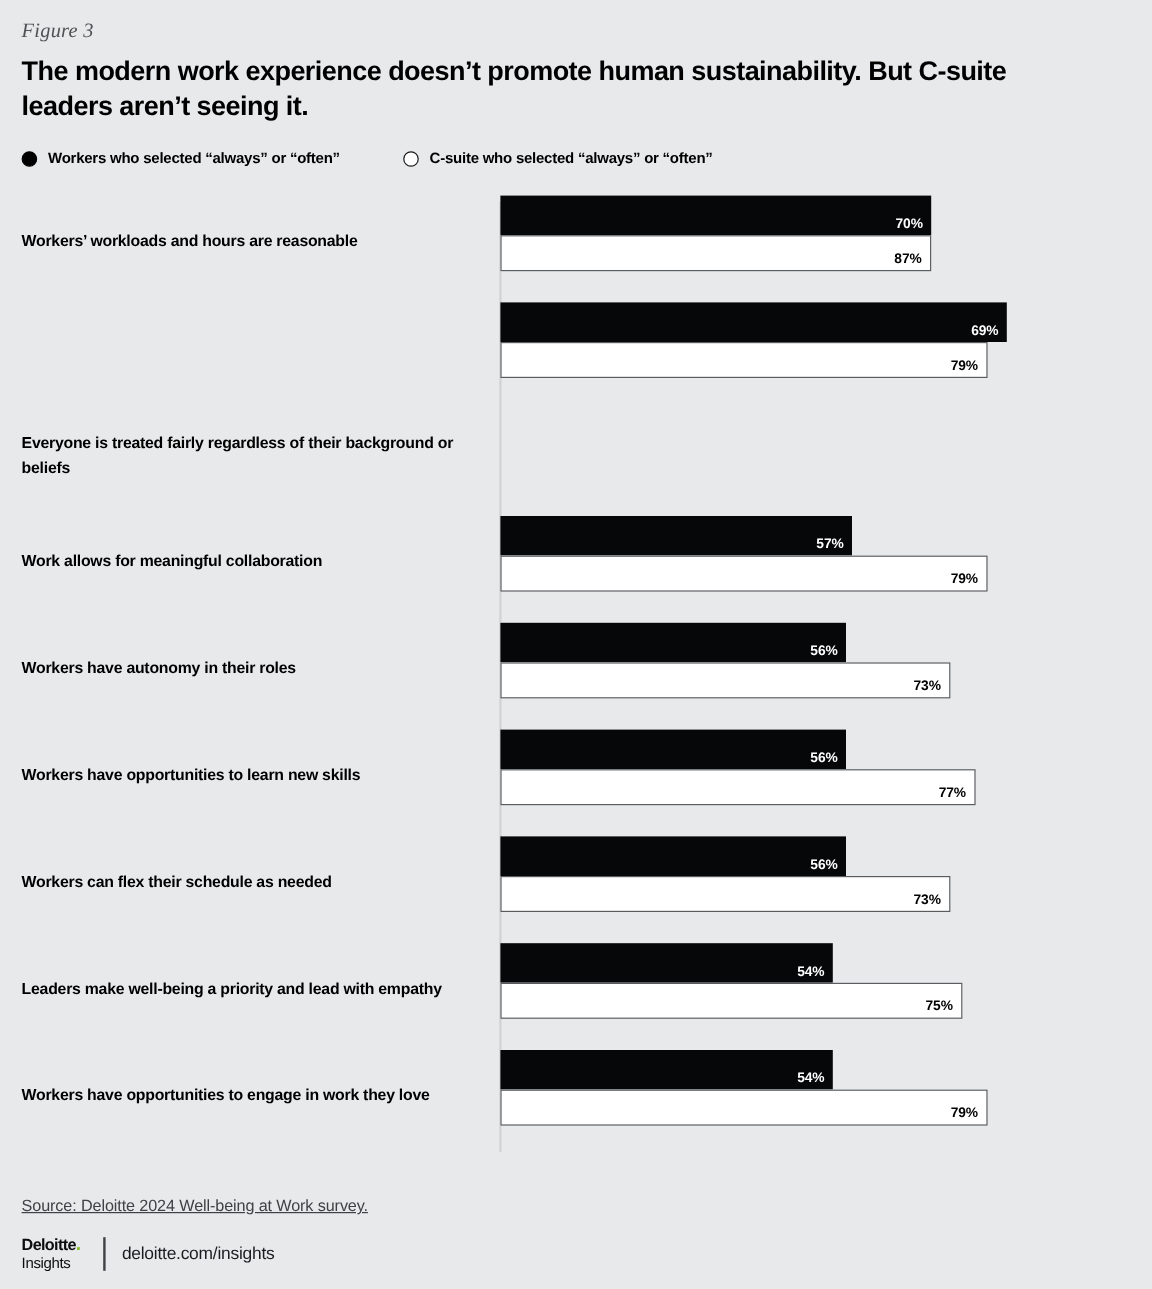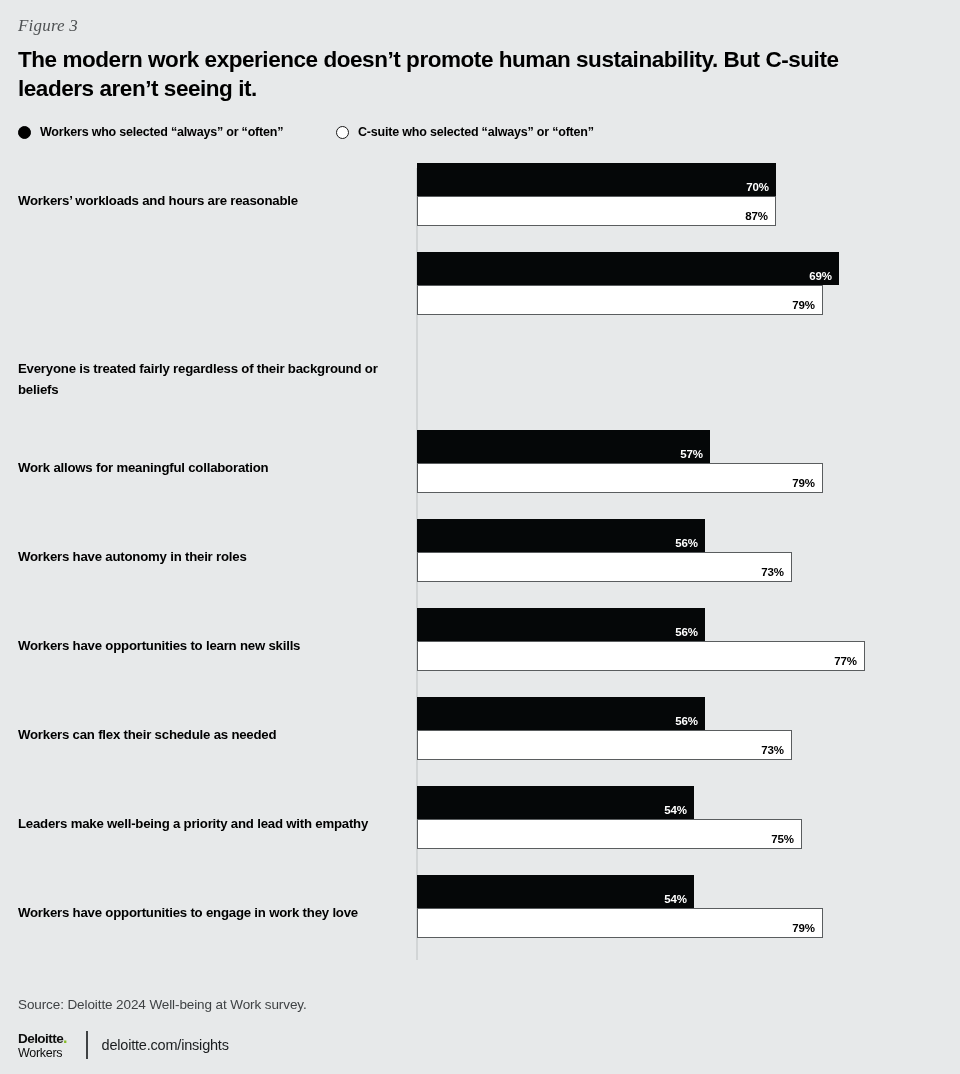--- a/index.html
+++ b/index.html
@@ -148,20 +148,21 @@
   .bar.csuite  .bar-value { color: #000000; }
 
   
   #source-note {
     position: absolute;
     left: 18px;
     top: 997px;
     font-size: 13.5px;
     color: #3f4244;
     letter-spacing: -0.1px;
+    text-decoration: underline;
   }
   #footer-brand {
     position: absolute;
     left: 18px;
     top: 1030px;
     display: flex;
     align-items: center;
     height: 30px;
   }
   #deloitte-logo {
@@ -267,21 +268,21 @@
       </div>
     </div>
   </div>
 
   <div class="row" style="top:445px">
     <div class="row-label">Workers have opportunities to learn new skills</div>
     <div class="bars">
       <div class="bar workers" style="width:288px">
         <span class="bar-value">56%</span>
       </div>
-      <div class="bar csuite" style="width:448px">
+      <div class="bar csuite" style="width:396px">
         <span class="bar-value">77%</span>
       </div>
     </div>
   </div>
 
   <div class="row" style="top:534px">
     <div class="row-label">Workers can flex their schedule as needed</div>
     <div class="bars">
       <div class="bar workers" style="width:288px">
         <span class="bar-value">56%</span>
@@ -317,17 +318,17 @@
   </div>
 </div>
 
 <div id="source-note">Source: Deloitte 2024 Well-being at Work survey.</div>
 
 <div id="footer-brand">
   <div id="deloitte-logo">
     <div>
       <span id="deloitte-word">Deloitte</span><span id="deloitte-dot">.</span>
     </div>
-    <div id="insights-word">Workers</div>
+    <div id="insights-word">Insights</div>
   </div>
   <div id="brand-divider"></div>
   <div id="insights-url">deloitte.com/insights</div>
 </div>
 
 </body></html>

